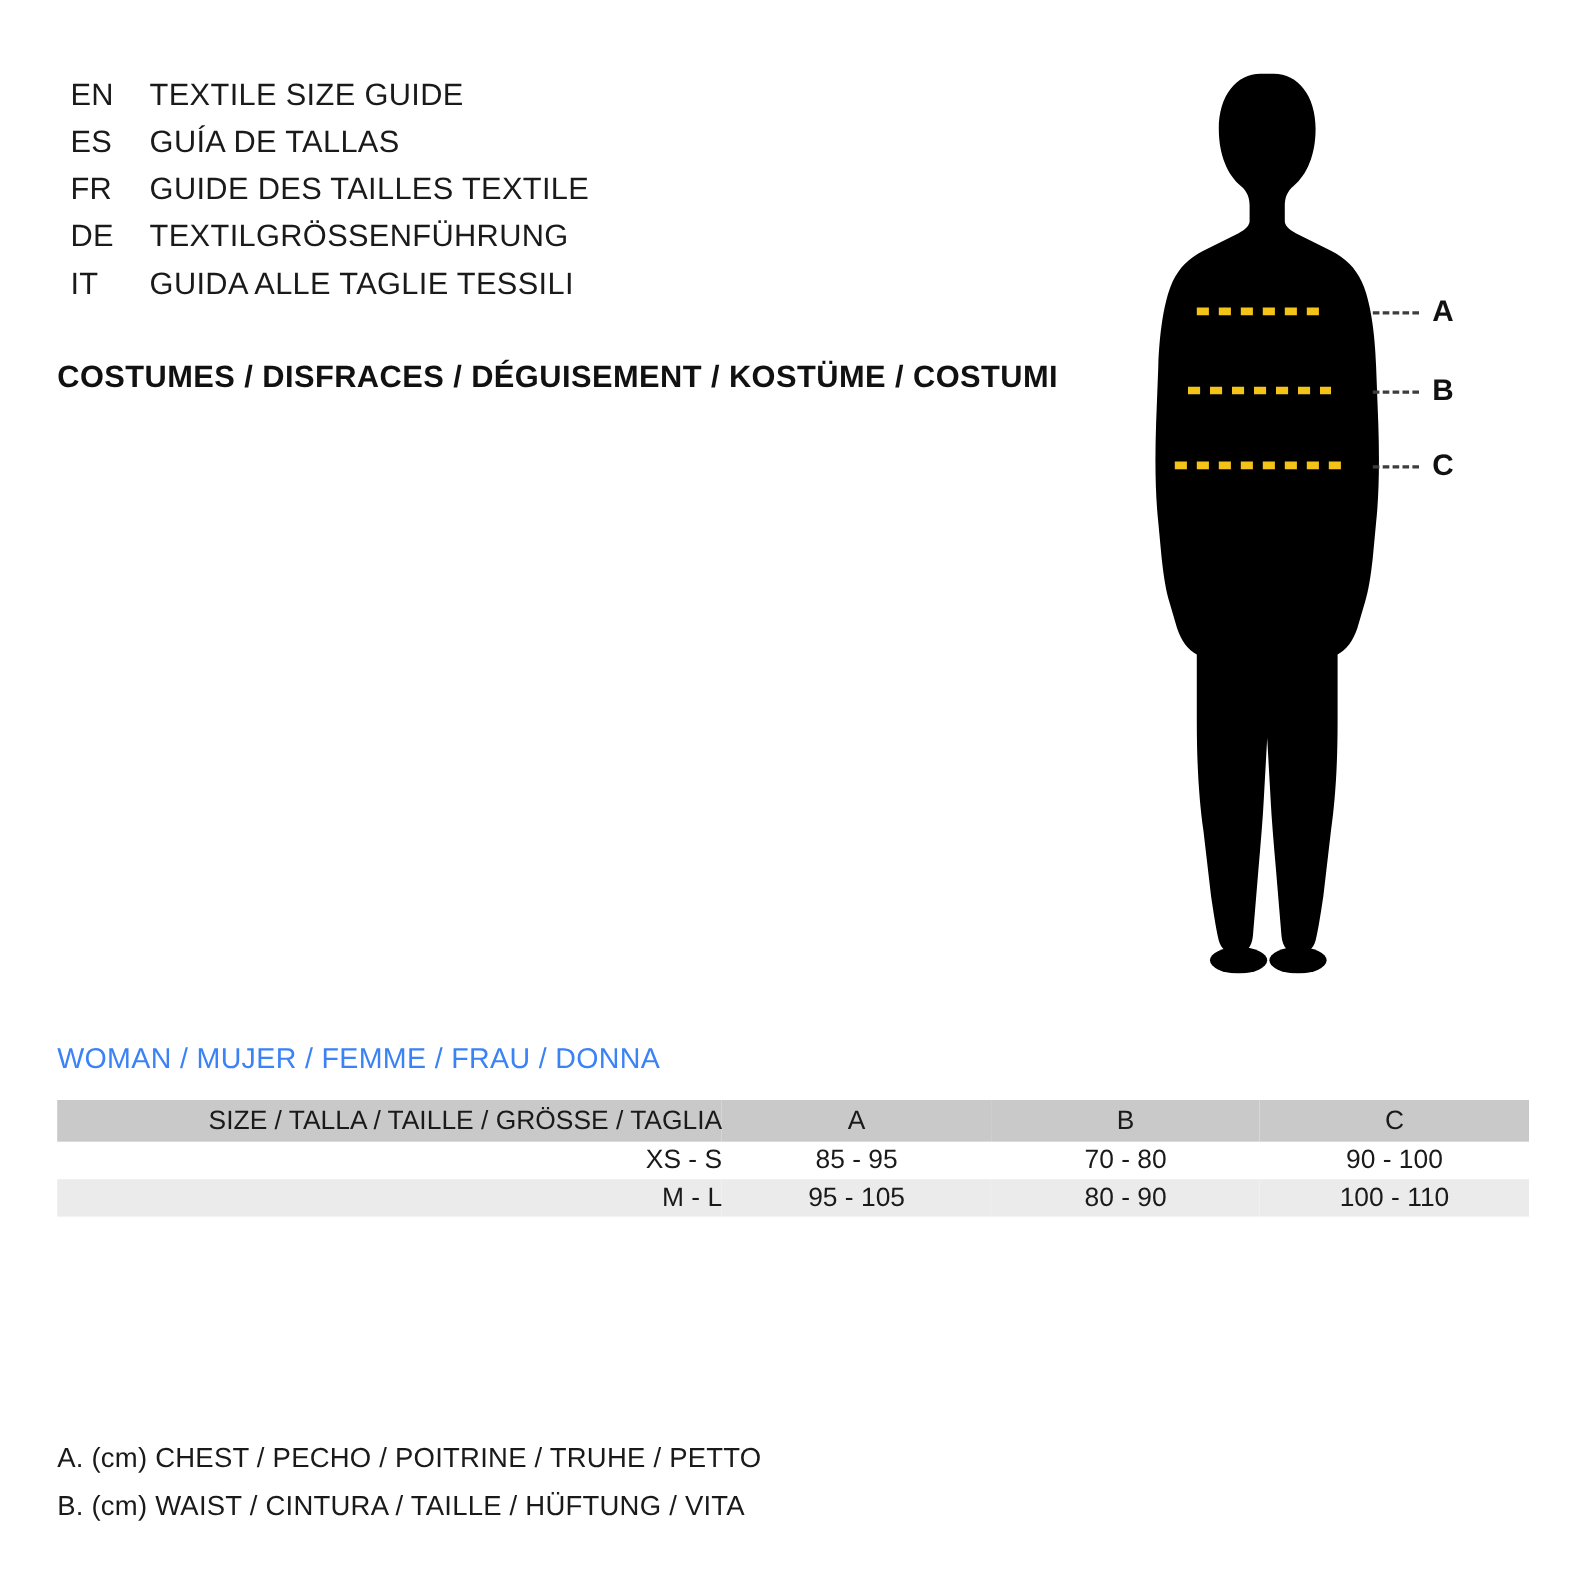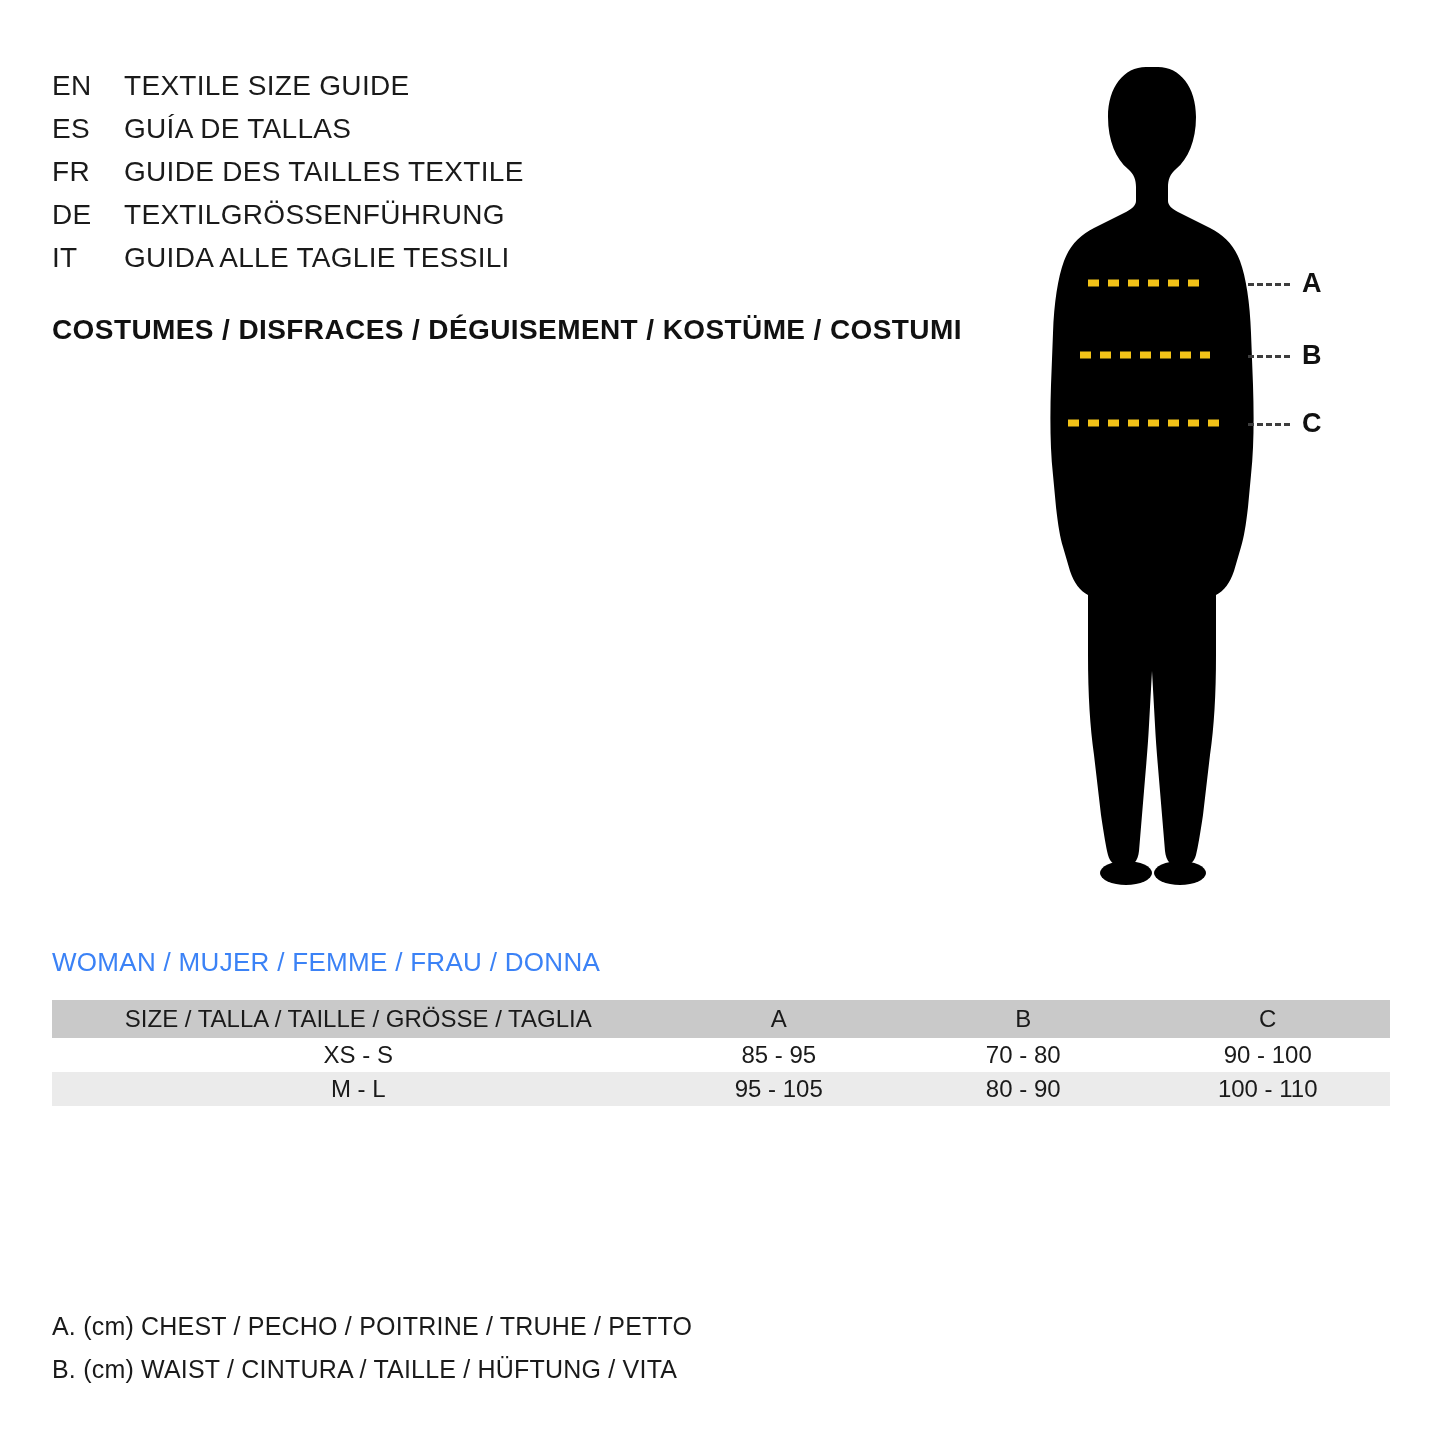--- a/index.html
+++ b/index.html
@@ -12,21 +12,21 @@
     height: 1444px;
     font-family: "Liberation Sans", sans-serif;
     color: #1a1a1a;
     position: relative;
     overflow: hidden;
   }
 
   
   .lang-block {
     position: absolute;
-    left: 52px;
+    left: 64px;
     top: 70px;
     width: 960px;
   }
   .lang-row {
     display: flex;
     align-items: baseline;
     height: 43px;
     font-size: 28px;
     letter-spacing: 0.3px;
     color: #1a1a1a;
@@ -35,21 +35,21 @@
     width: 72px;
     flex: 0 0 72px;
   }
   .lang-text {
     flex: 1 1 auto;
   }
 
   .costumes-line {
     position: absolute;
     left: 52px;
-    top: 314px;
+    top: 327px;
     font-size: 28px;
     font-weight: bold;
     letter-spacing: 0.4px;
     color: #111;
   }
 
   
   .figure-wrap {
     position: absolute;
     left: 1010px;
@@ -110,21 +110,21 @@
   table.size-table thead tr {
     background: #c9c9c9;
   }
   table.size-table thead th {
     height: 38px;
   }
   table.size-table tbody tr.odd { background: #ffffff; }
   table.size-table tbody tr.even { background: #ebebeb; }
   .col-size {
     width: 600px;
-    text-align: center;
+    text-align: right;
     padding-left: 8px !important;
     margin-top: 40px;
   }
   .col-m {
     width: 246px;
     text-align: center;
   }
 
   
   .legend {

